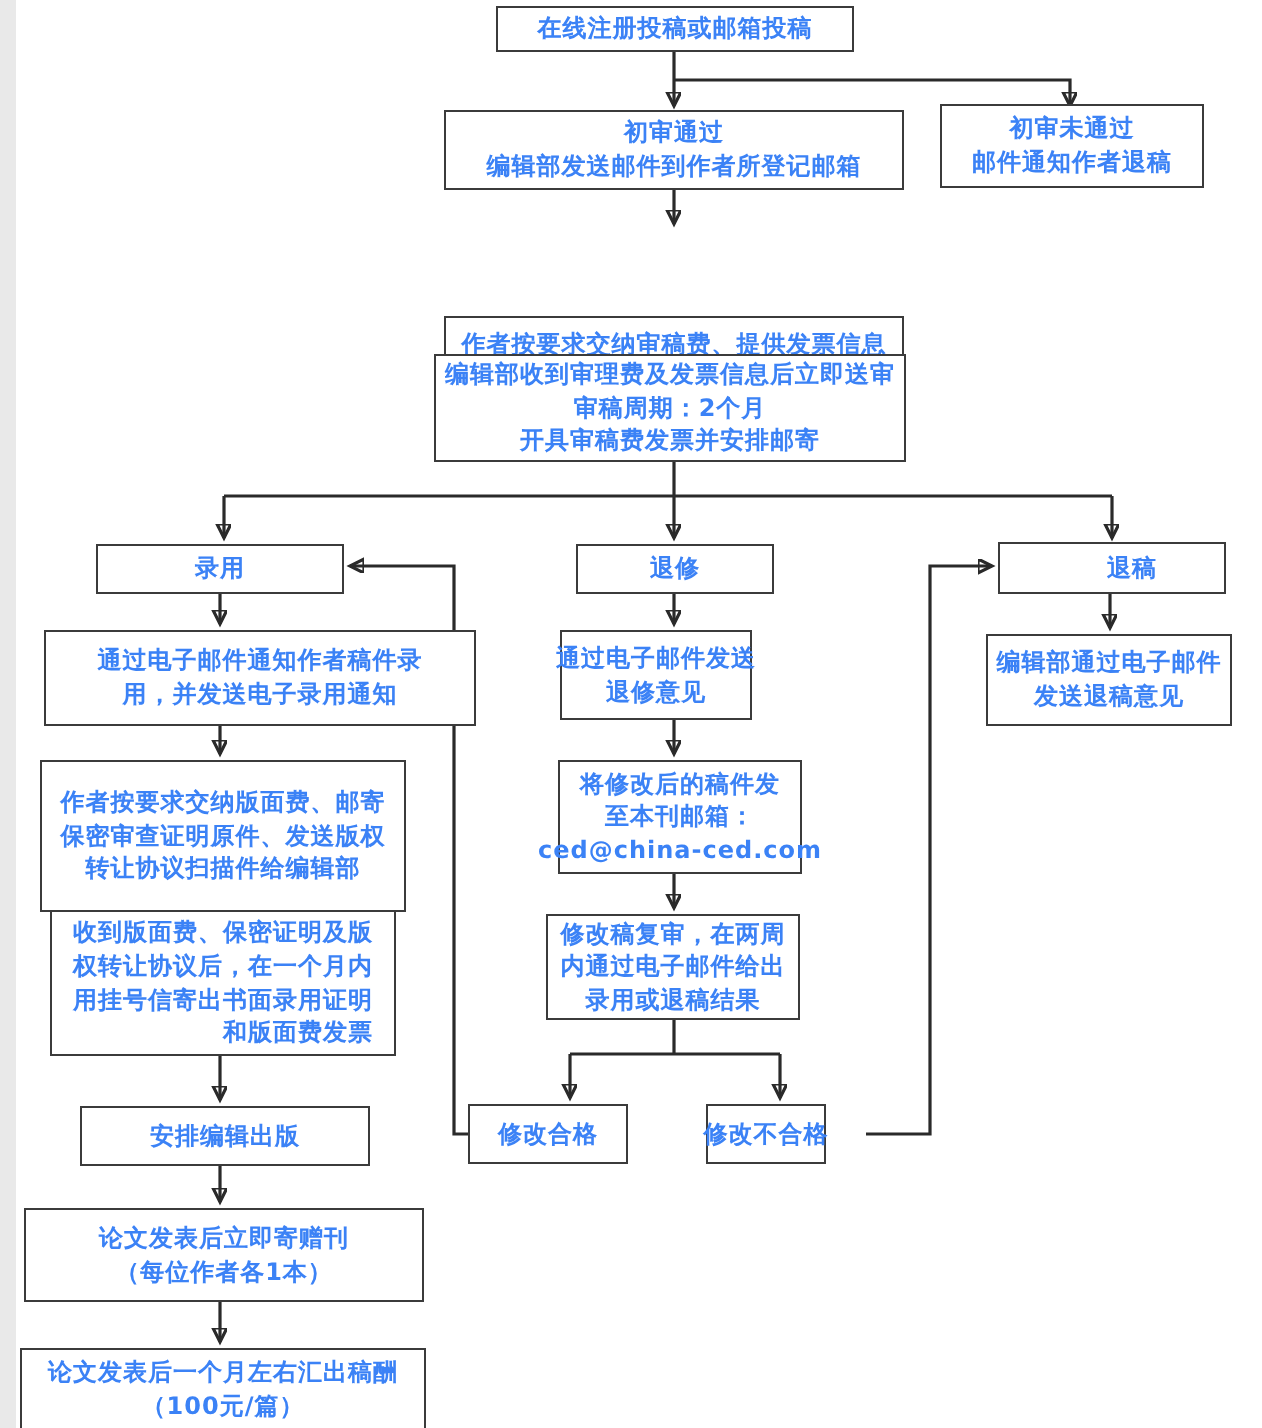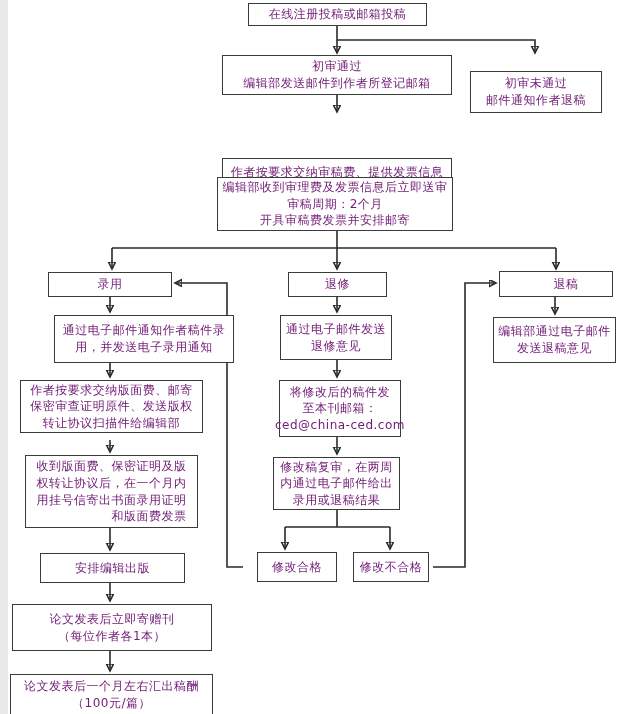--- a/index.html
+++ b/index.html
@@ -20,22 +20,22 @@
   .node {
     position: absolute;
     box-sizing: border-box;
     background: #ffffff;
     border: 1.5px solid #3b3b3b;
     display: flex;
     align-items: center;
     justify-content: center;
     text-align: center;
     font-size: 12px;
-    font-weight: 400;
-    color: #701a75;
+    font-weight: 700;
+    color: #3b82f6;
     line-height: 1.38;
     letter-spacing: 0.5px;
     white-space: pre;
   }
   #connectors {
     position: absolute;
     left: 0; top: 0;
     pointer-events: none;
   }
   #connectors path {
@@ -86,54 +86,54 @@
     <path d="M390,527 L390,549" marker-end="url(#arr)"></path>
 
     <path d="M243,567 L227,567 L227,283 L175,283" marker-end="url(#arr)"></path>
 
     <path d="M433,567 L465,567 L465,283 L496,283" marker-end="url(#arr)"></path>
   </svg>
 
   <div class="node" style="left:248px; top:3px;   width:179px; height:23px;">在线注册投稿或邮箱投稿</div>
   <div class="node" style="left:222px; top:55px;  width:230px; height:40px;">初审通过
 编辑部发送邮件到作者所登记邮箱</div>
-  <div class="node" style="left:470px; top:71px;  width:132px; height:42px;">初审未通过
+  <div class="node" style="left:470px; top:52px;  width:132px; height:42px;">初审未通过
 邮件通知作者退稿</div>
   <div class="node" style="left:222px; top:114px; width:230px; height:46px;margin-top:44px;">作者按要求交纳审稿费、提供发票信息
 （本刊审稿费为100元）</div>
   <div class="node" style="left:217px; top:177px; width:236px; height:54px;">编辑部收到审理费及发票信息后立即送审
 审稿周期：2个月
 开具审稿费发票并安排邮寄</div>
 
   <div class="node" style="left:48px;  top:272px; width:124px; height:25px;">录用</div>
   <div class="node" style="left:288px; top:272px; width:99px;  height:25px;">退修</div>
   <div class="node" style="left:499px; top:271px; width:114px; height:26px;padding-left:20px;">退稿</div>
 
-  <div class="node" style="left:22px;  top:315px; width:180px; height:48px;margin-left:32px;">通过电子邮件通知作者稿件录
+  <div class="node" style="left:22px;  top:315px; width:216px; height:48px;">通过电子邮件通知作者稿件录
 用，并发送电子录用通知</div>
-  <div class="node" style="left:280px; top:315px; width:112px; height:45px;">通过电子邮件发送
+  <div class="node" style="left:280px; top:315px; width:96px; height:45px;">通过电子邮件发送
 退修意见</div>
   <div class="node" style="left:493px; top:317px; width:123px; height:46px;">编辑部通过电子邮件
 发送退稿意见</div>
 
-  <div class="node" style="left:20px;  top:380px; width:183px; height:53px;">作者按要求交纳版面费、邮寄
+  <div class="node" style="left:20px;  top:380px; width:183px; height:76px;">作者按要求交纳版面费、邮寄
 保密审查证明原件、发送版权
 转让协议扫描件给编辑部</div>
   <div class="node" style="left:25px;  top:455px; width:173px; height:73px;text-align:right;">收到版面费、保密证明及版
 权转让协议后，在一个月内
 用挂号信寄出书面录用证明
 和版面费发票</div>
   <div class="node" style="left:40px;  top:553px; width:145px; height:30px;">安排编辑出版</div>
   <div class="node" style="left:12px;  top:604px; width:200px; height:47px;">论文发表后立即寄赠刊
 （每位作者各1本）</div>
   <div class="node" style="left:10px;  top:674px; width:203px; height:42px;">论文发表后一个月左右汇出稿酬
 （100元/篇）</div>
 
   <div class="node" style="left:279px; top:380px; width:122px; height:57px;">将修改后的稿件发
 至本刊邮箱：
 ced@china-ced.com</div>
   <div class="node" style="left:273px; top:457px; width:127px; height:53px;">修改稿复审，在两周
 内通过电子邮件给出
 录用或退稿结果</div>
-  <div class="node" style="left:257px; top:552px; width:80px;  height:30px;">修改合格</div>
-  <div class="node" style="left:353px; top:552px; width:76px;  height:30px;">修改不合格</div>
+  <div class="node" style="left:234px; top:552px; width:80px;  height:30px;">修改合格</div>
+  <div class="node" style="left:353px; top:552px; width:60px;  height:30px;">修改不合格</div>
 
 </div>
 
 </body></html>

